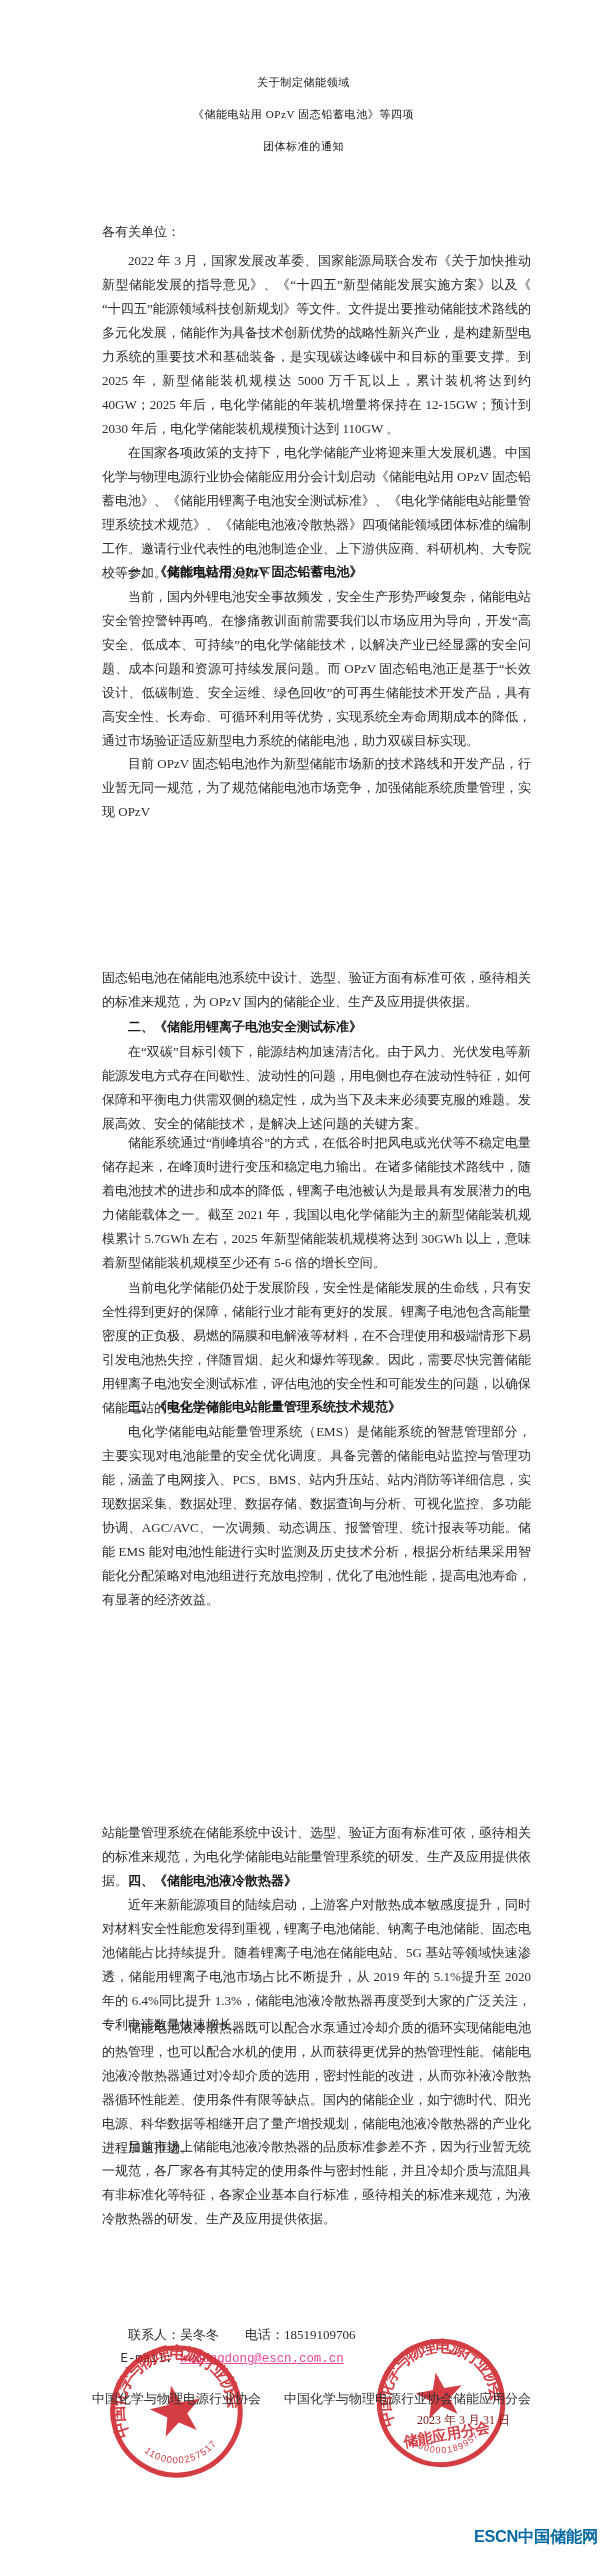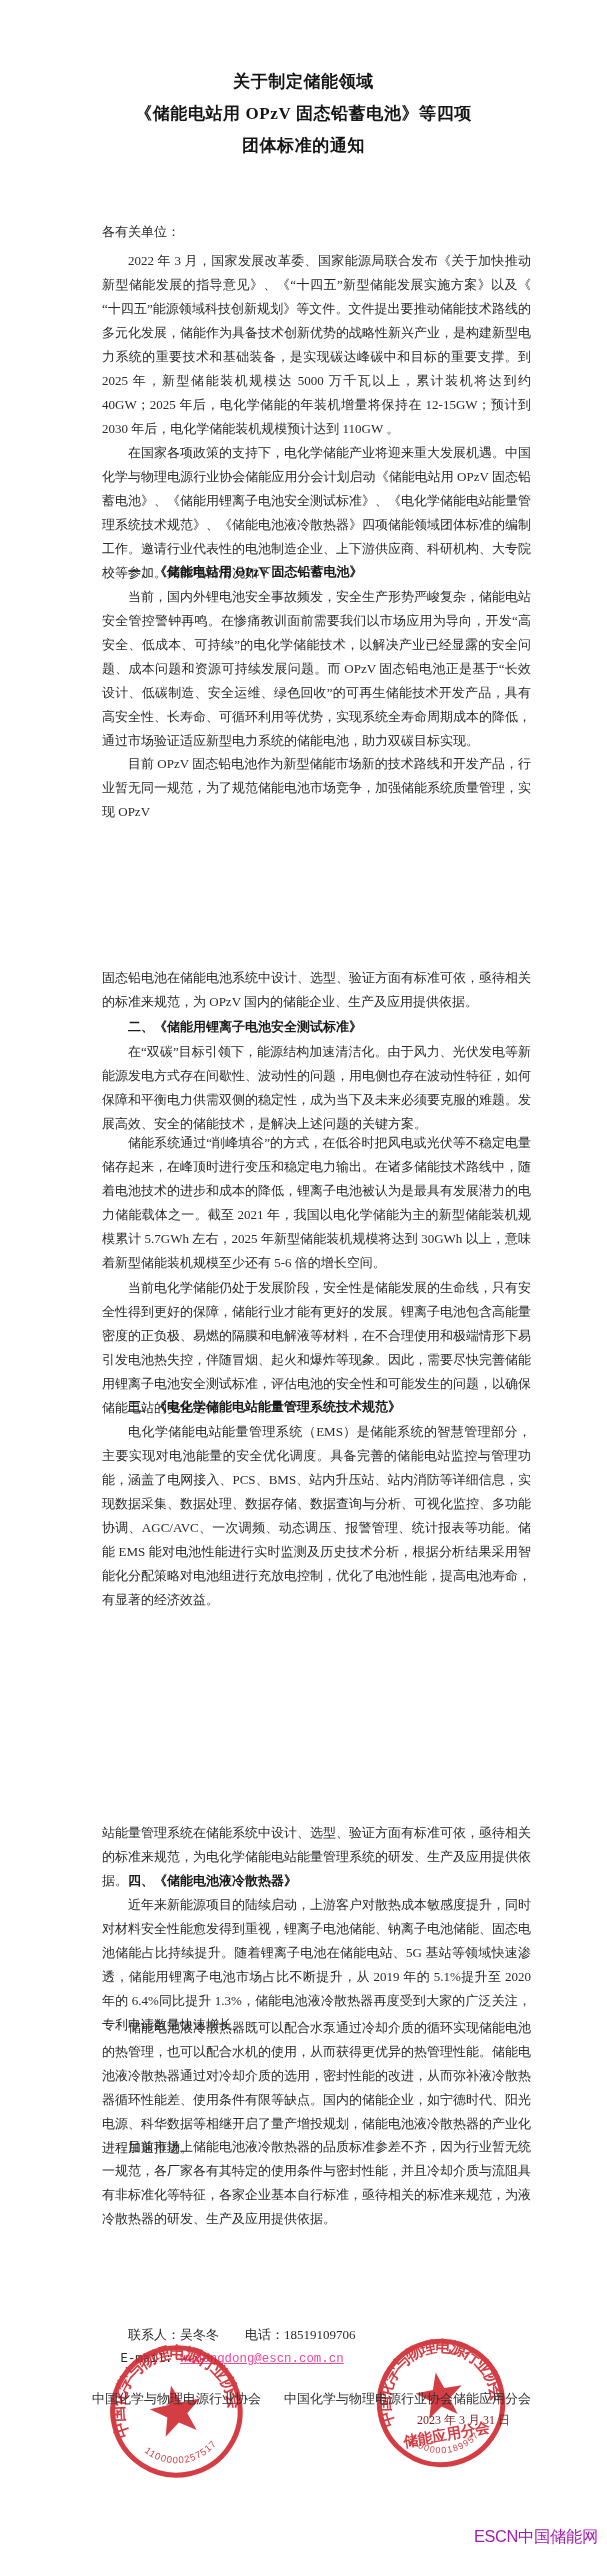--- a/index.html
+++ b/index.html
@@ -9,22 +9,22 @@
     height:2576px;
     background:#ffffff;
     overflow:hidden;
     font-family:"Liberation Serif","DejaVu Serif",serif;
     color:#262626;
   }
   .doc-title{
     position:absolute;
     top:66px; left:0; right:0;
     text-align:center;
-    font-size:17px;
-    font-weight:bold;
+    font-size:11px;
+    font-weight:normal;
     color:#161616;
     line-height:32px;
     letter-spacing:0.6px;
   }
   .block{
     position:absolute;
     left:102px;
     width:429px;
     font-size:13px;
     line-height:24px;
@@ -49,23 +49,23 @@
   .seal-date{
     position:absolute;
     font-size:12px;
     color:#7f1d1d;
     white-space:nowrap;
     z-index:3;
   }
   .footer-logo{
     position:absolute;
     font-family:"Liberation Sans","DejaVu Sans",sans-serif;
-    font-weight:400;
+    font-weight:700;
     font-size:16.3px;
-    color:#a21caf;
+    color:#0369a1;
     letter-spacing:-0.3px;
     white-space:nowrap;
     z-index:3;
   }
 </style>
 </head>
 <body>
 
 <div class="page">
 

